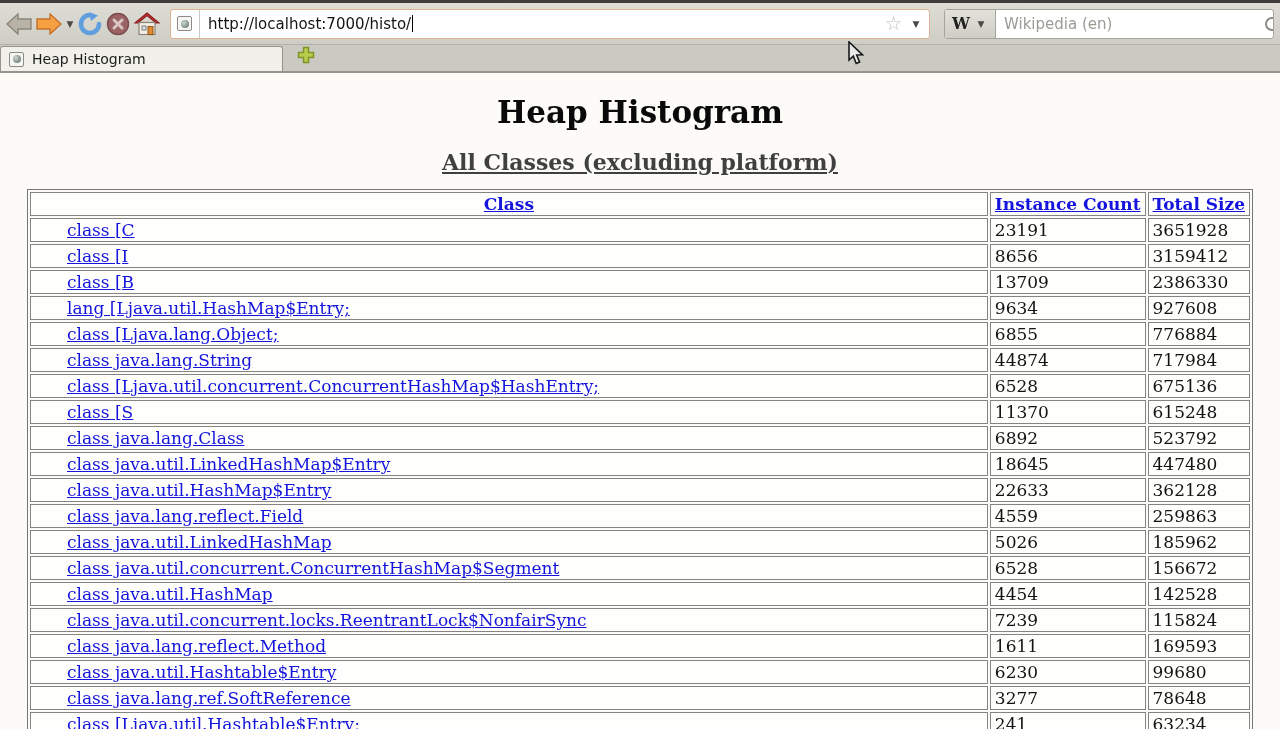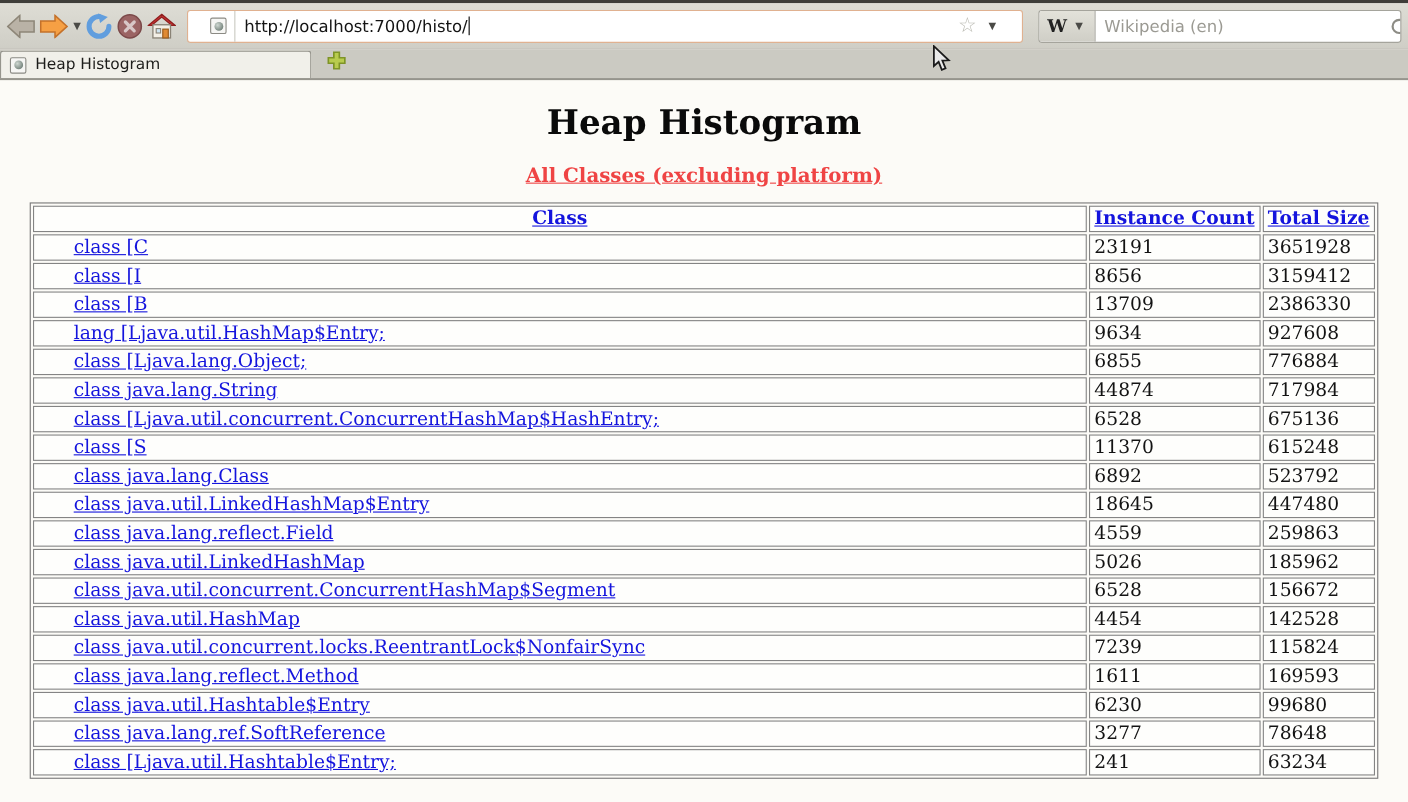--- a/index.html
+++ b/index.html
@@ -15,21 +15,21 @@
     border-bottom: 1px solid #b3b2aa;
     display: flex; align-items: center; padding: 0 6px; gap: 4px;
   }
   .tool-btn { width: 34px; height: 34px; display: flex; align-items: center; justify-content: center; border-radius: 4px; }
   .tool-btn svg { display: block; }
   .dd-caret { font-size: 9px; color: #4a4a46; width: 14px; text-align: center; }
 
   .url-bar {
     flex: 0 0 auto; width: 760px; height: 30px; margin-left: 6px;
     background: #ffffff; border: 1px solid #e0b190; border-radius: 3px;
-    display: flex; align-items: center; padding: 0 20px;
+    display: flex; align-items: center; padding: 0 6px;
   }
   .url-favicon-wrap { display: flex; align-items: center; gap: 6px; border-right: 1px solid #c9c9c1; padding-right: 7px; margin-right: 8px; height: 100%; }
   .url-text { font-size: 15px; color: #141414; white-space: nowrap; }
   .caret { display: inline-block; width: 1px; height: 17px; background: #000; vertical-align: middle; margin-left: 1px; }
   .url-right { margin-left: auto; display: flex; align-items: center; gap: 7px; }
   .star { font-size: 19px; color: #bcbcb4; line-height: 1; }
 
   .search-box {
     flex: 0 0 auto; width: 330px; height: 30px; margin-left: 10px;
     background: #ffffff; border: 1px solid #a5a49c; border-radius: 3px;
@@ -63,21 +63,21 @@
   }
   .favicon i { width: 8px; height: 8px; border-radius: 50%; background: radial-gradient(circle at 35% 35%, #cfd8d2, #57675f); display: block; }
 
   
   .page { background: #fcfbf7; height: 656px; }
   .page-title {
     text-align: center; font-family: "DejaVu Serif", serif; font-weight: bold;
     font-size: 31px; color: #0a0a0a; padding-top: 21px;
   }
   .all-classes-wrap { text-align: center; margin-top: 19px; }
-  .all-classes-link { font-family: "DejaVu Serif", serif; font-weight: bold; font-size: 18px; color: #ef4444; text-decoration: underline; }
+  .all-classes-link { font-family: "DejaVu Serif", serif; font-weight: bold; font-size: 22px; color: #404040; text-decoration: underline; }
 
   table.histo {
     border-collapse: separate; border-spacing: 2px;
     border: 1px solid #777; background: transparent;
     margin: 14px 0 0 27px; width: 1226px;
     font-family: "DejaVu Serif", serif;
   }
   table.histo th, table.histo td {
     border: 1px solid #848484; background: #fefefc;
     font-size: 17px; padding: 0px 4px; height: 24px; line-height: 22px;
@@ -249,20 +249,25 @@
           <td><a href="#">class java.lang.Class</a></td>
           <td class="num">6892</td>
           <td class="num">523792</td>
         </tr>
         <tr>
           <td><a href="#">class java.util.LinkedHashMap$Entry</a></td>
           <td class="num">18645</td>
           <td class="num">447480</td>
         </tr>
         <tr>
+          <td><a href="#">class java.util.HashMap$Entry</a></td>
+          <td class="num">22633</td>
+          <td class="num">362128</td>
+        </tr>
+        <tr>
           <td><a href="#">class java.lang.reflect.Field</a></td>
           <td class="num">4559</td>
           <td class="num">259863</td>
         </tr>
         <tr>
           <td><a href="#">class java.util.LinkedHashMap</a></td>
           <td class="num">5026</td>
           <td class="num">185962</td>
         </tr>
         <tr>

